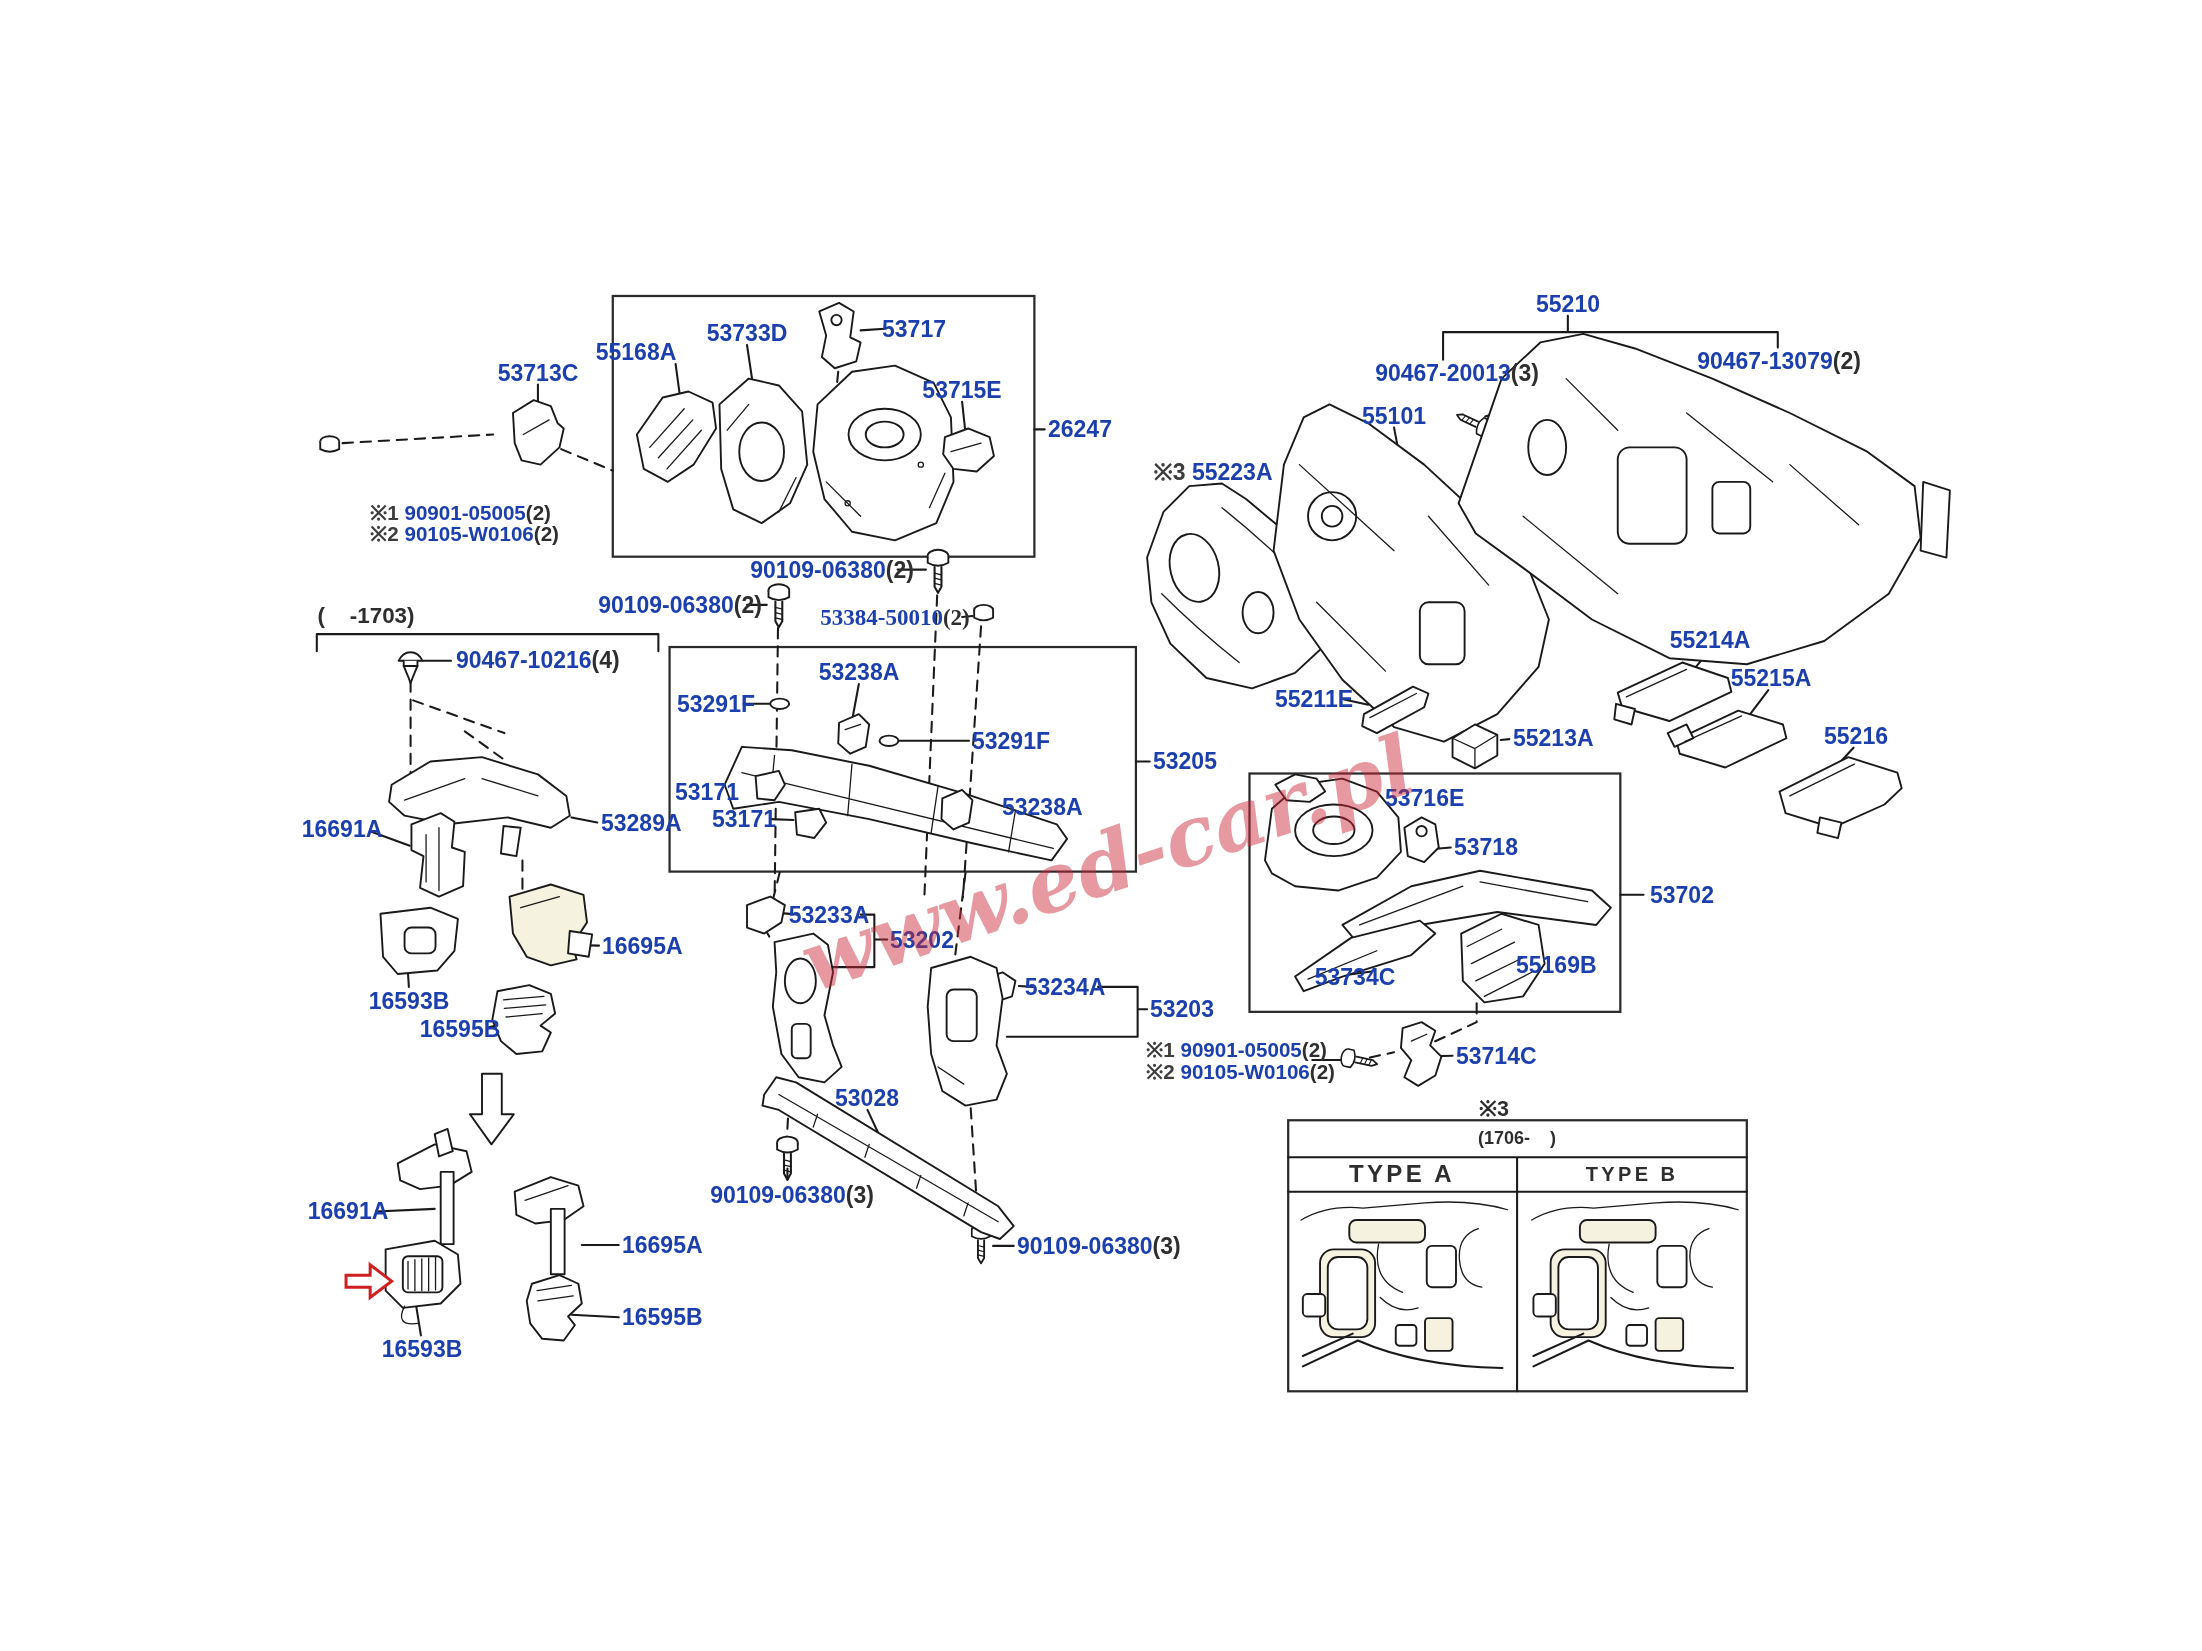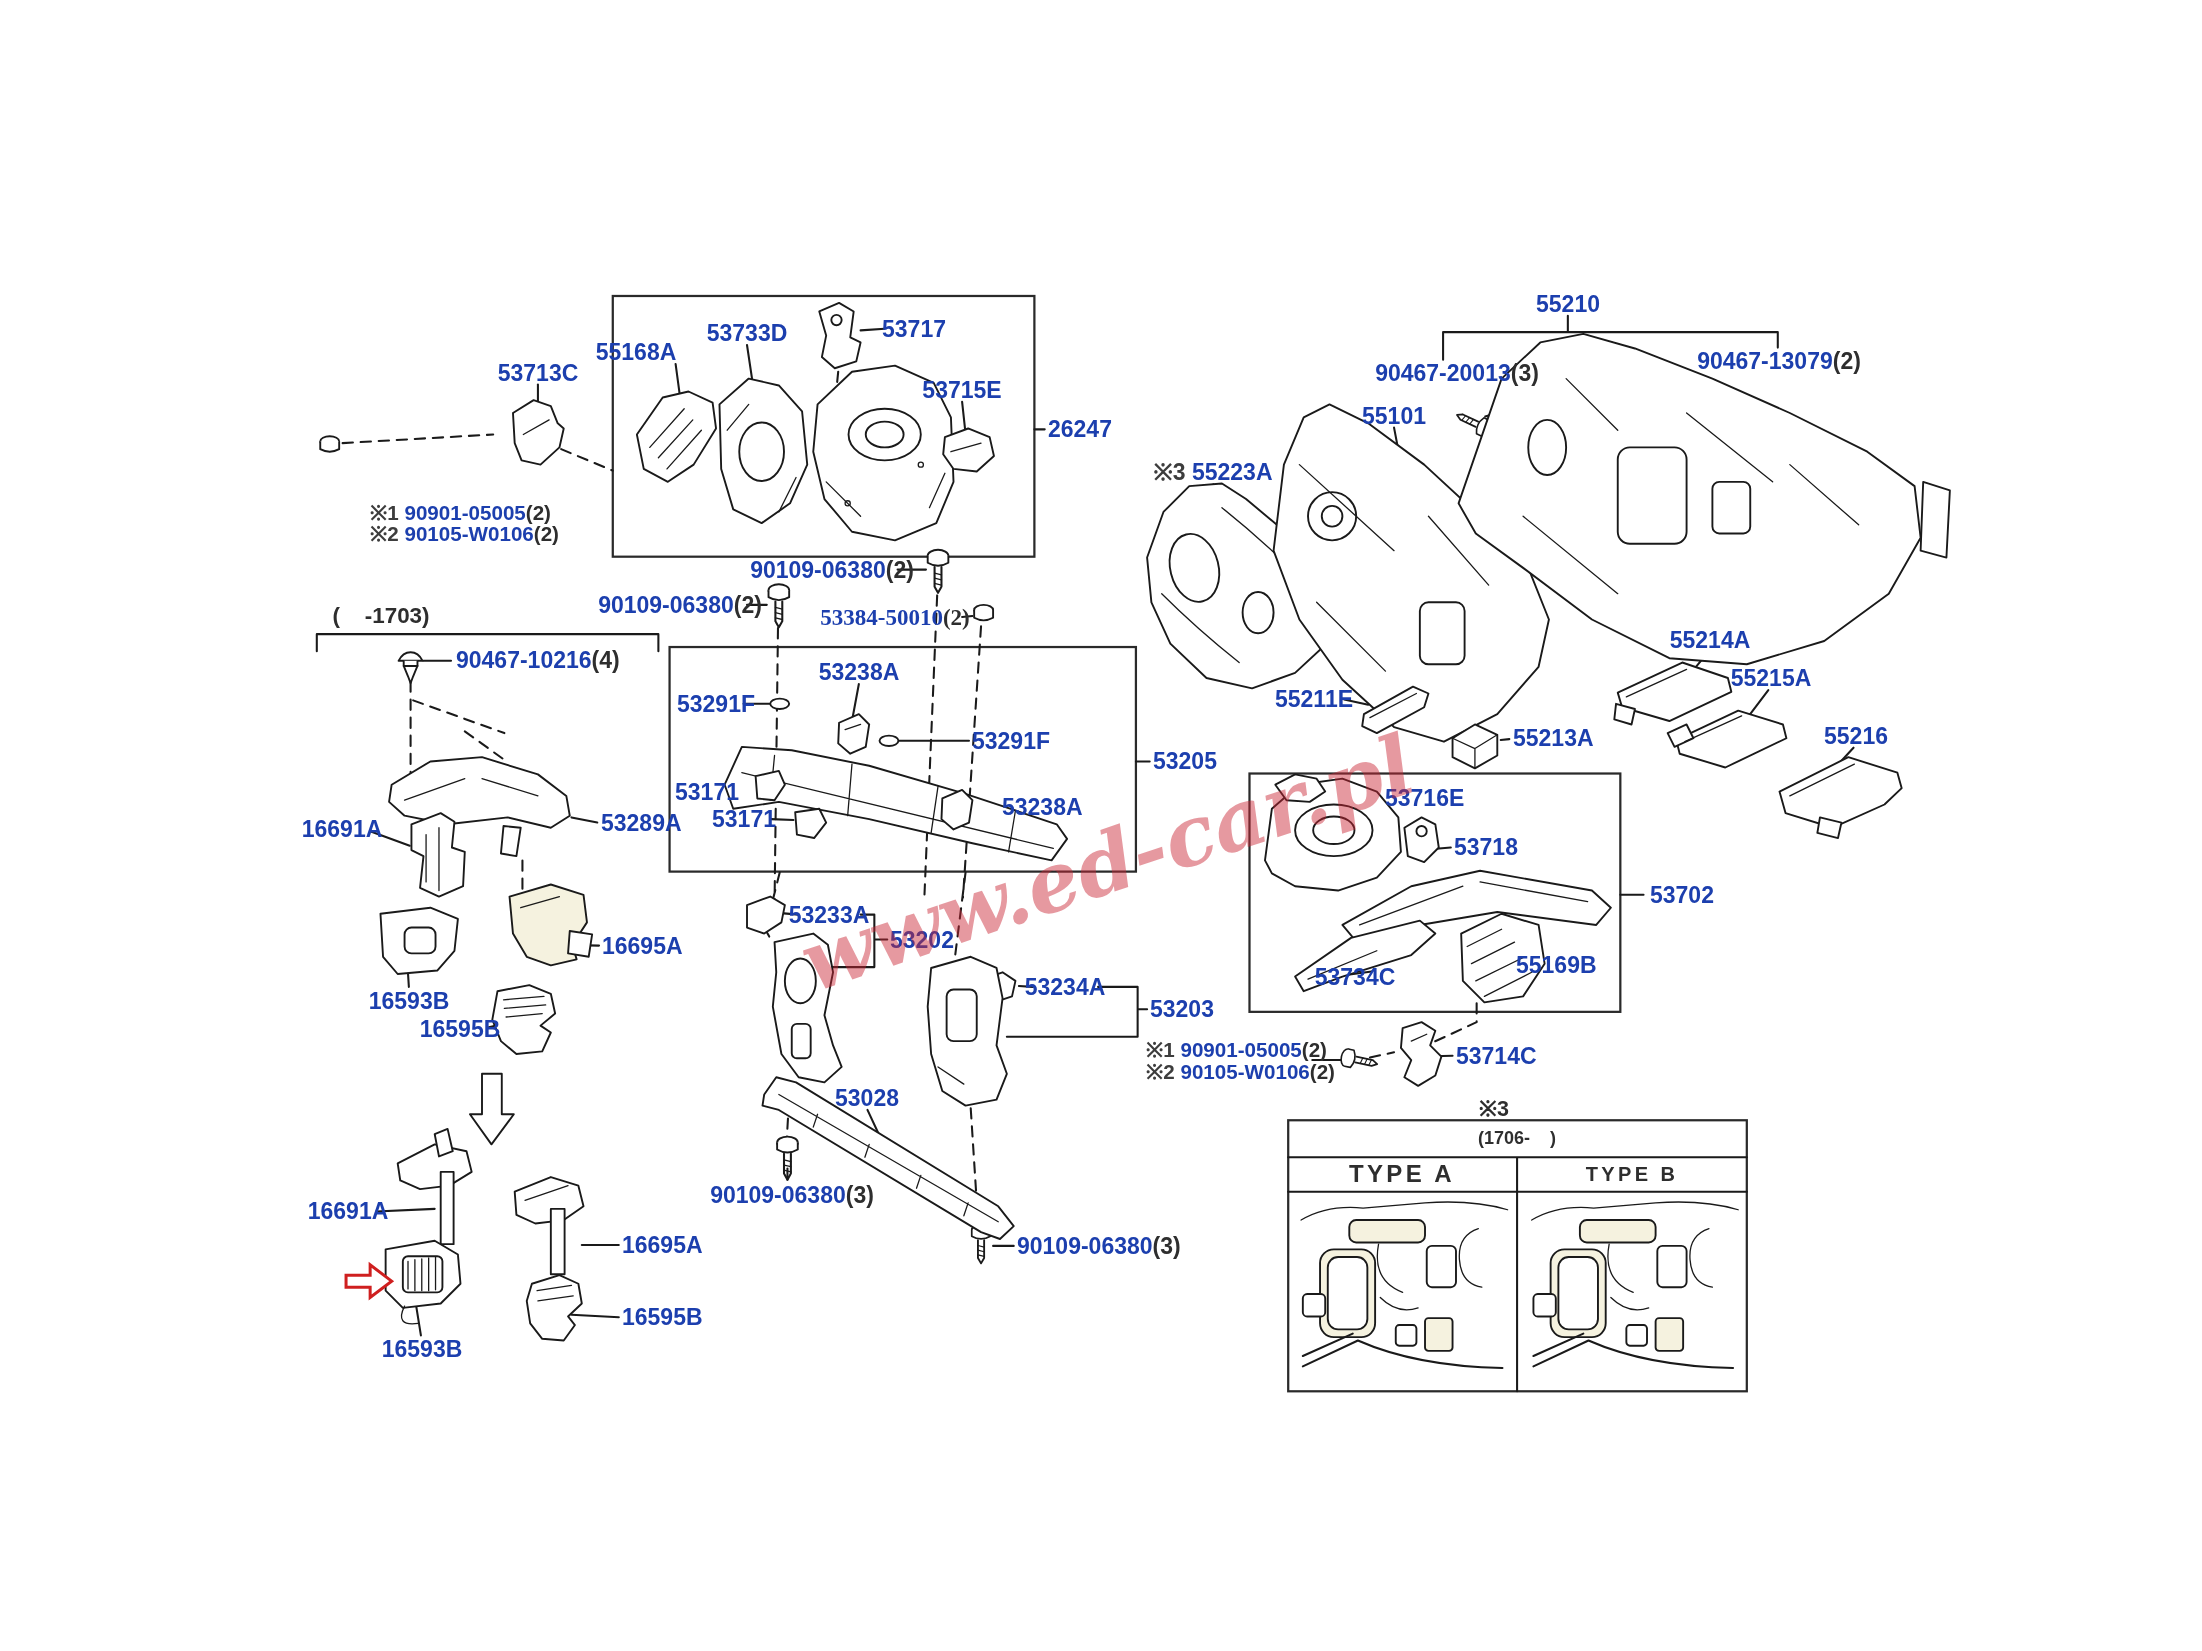--- a/index.html
+++ b/index.html
@@ -366,21 +366,21 @@
       <div class="lbl" style="left: 636px; top: 352px; text-align: center;"><span class="num">55168A</span></div>
       <div class="lbl" style="left: 747px; top: 333px;"><span class="num">53733D</span></div>
       <div class="lbl" style="left: 914px; top: 329px; text-align: right;"><span class="num">53717</span></div>
       <div class="lbl" style="left: 962px; top: 390px;"><span class="num">53715E</span></div>
       <div class="lbl left" style="left: 1048px; top: 429px;"><span class="num">26247</span></div>
       <div class="lbl left" style="left: 370px; top: 513px; font-size: 20.6px;"><span class="pre">※1 </span><span class="num">90901-05005</span><span class="cnt">(2)</span></div>
       <div class="lbl left" style="left: 370px; top: 534px; font-size: 20.6px;"><span class="pre">※2 </span><span class="num">90105-W0106</span><span class="cnt">(2)</span></div>
       <div class="lbl" style="left: 832px; top: 570px;"><span class="num">90109-06380</span><span class="cnt">(2)</span></div>
       <div class="lbl" style="left: 680px; top: 605px;"><span class="num">90109-06380</span><span class="cnt">(2)</span></div>
       <div class="lbl" style="left: 895px; top: 617px; font-family: Liberation Serif, serif;"><span class="num">53384-50010</span><span class="cnt">(2)</span></div>
-      <div class="lbl dark" style="left: 366px; top: 616px; font-size: 22.4px; margin-left: 15px;"><span class="num">(    -1703)</span></div>
+      <div class="lbl dark" style="left: 366px; top: 616px; font-size: 22.4px;"><span class="num">(    -1703)</span></div>
       <div class="lbl left" style="left: 456px; top: 660px;"><span class="num">90467-10216</span><span class="cnt">(4)</span></div>
       <div class="lbl left" style="left: 601px; top: 823px;"><span class="num">53289A</span></div>
       <div class="lbl" style="left: 342px; top: 829px;"><span class="num">16691A</span></div>
       <div class="lbl left" style="left: 602px; top: 946px;"><span class="num">16695A</span></div>
       <div class="lbl" style="left: 409px; top: 1001px;"><span class="num">16593B</span></div>
       <div class="lbl" style="left: 460px; top: 1029px;"><span class="num">16595B</span></div>
       <div class="lbl" style="left: 348px; top: 1211px;"><span class="num">16691A</span></div>
       <div class="lbl left" style="left: 622px; top: 1245px;"><span class="num">16695A</span></div>
       <div class="lbl left" style="left: 622px; top: 1317px;"><span class="num">16595B</span></div>
       <div class="lbl" style="left: 422px; top: 1349px;"><span class="num">16593B</span></div>

